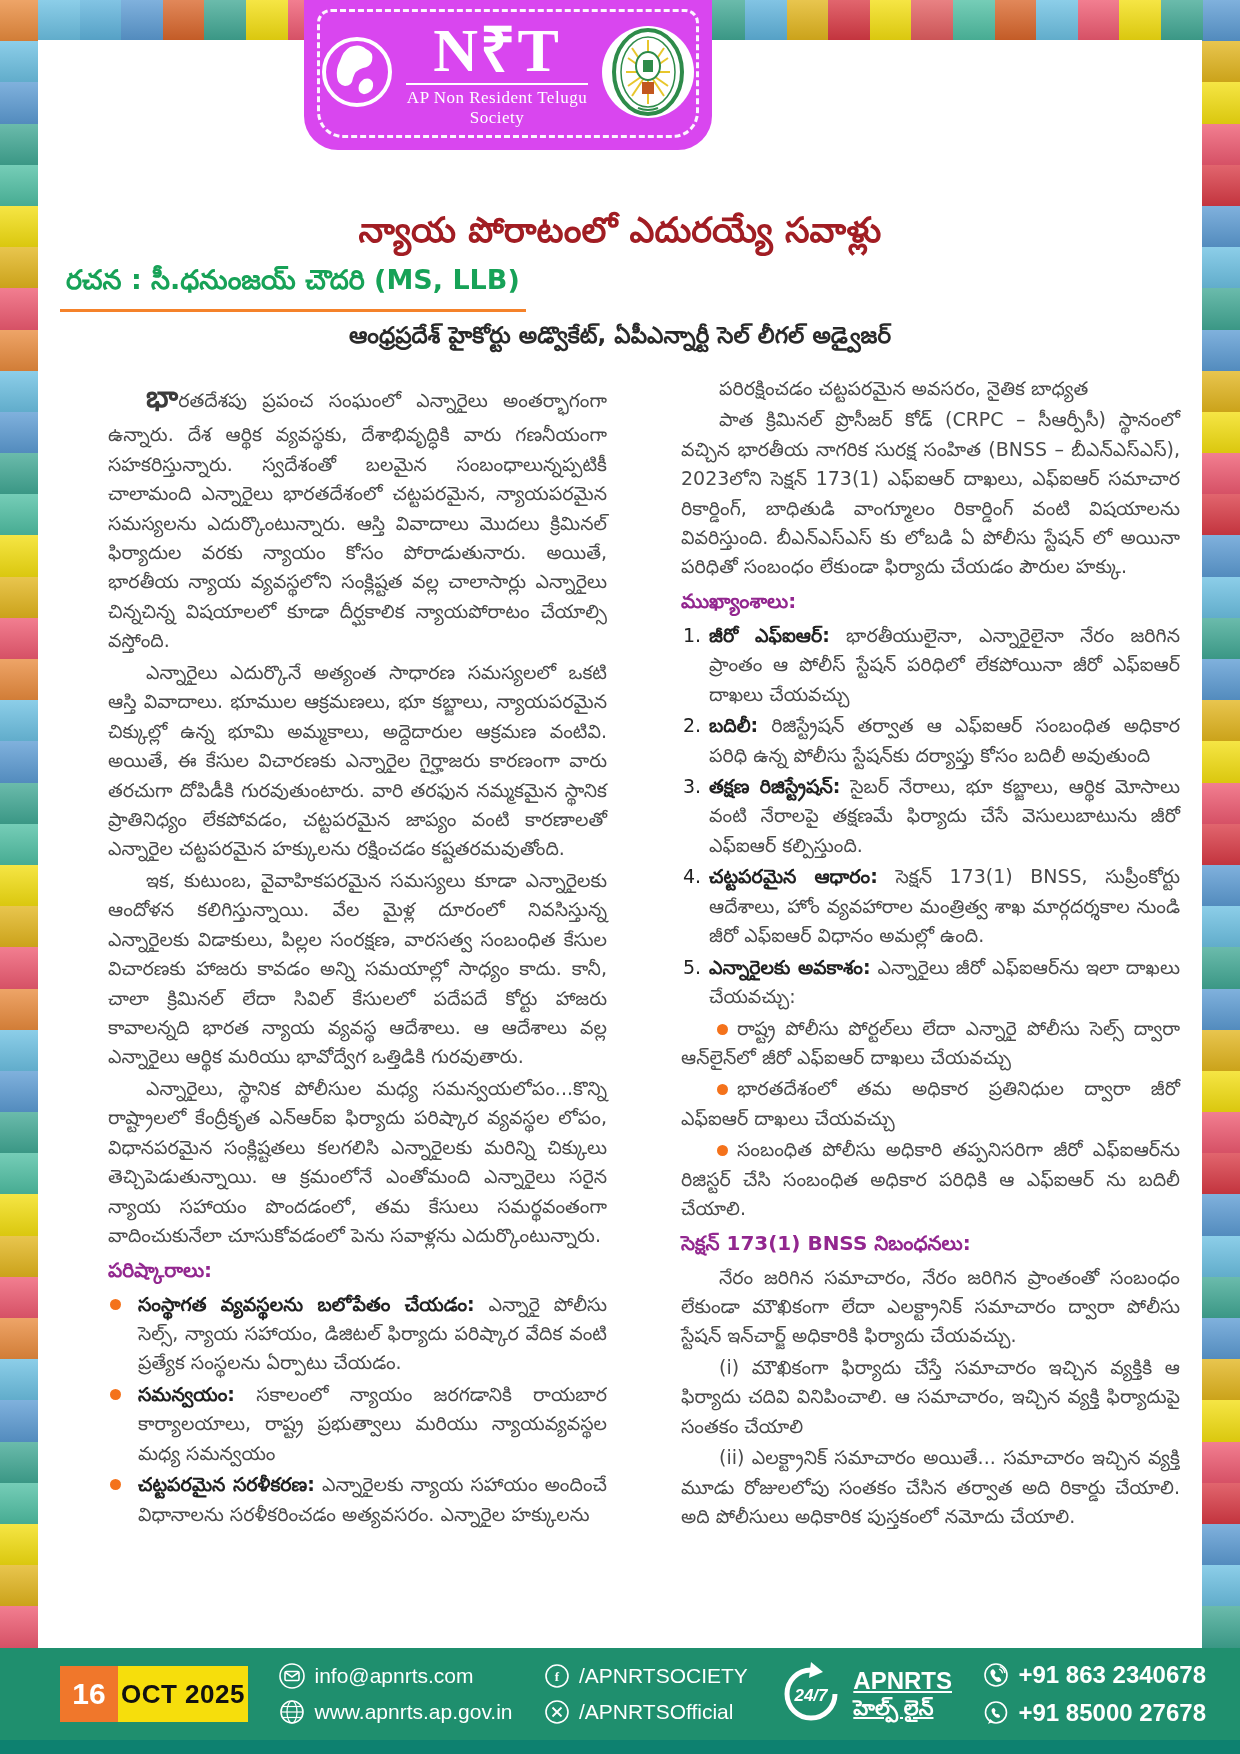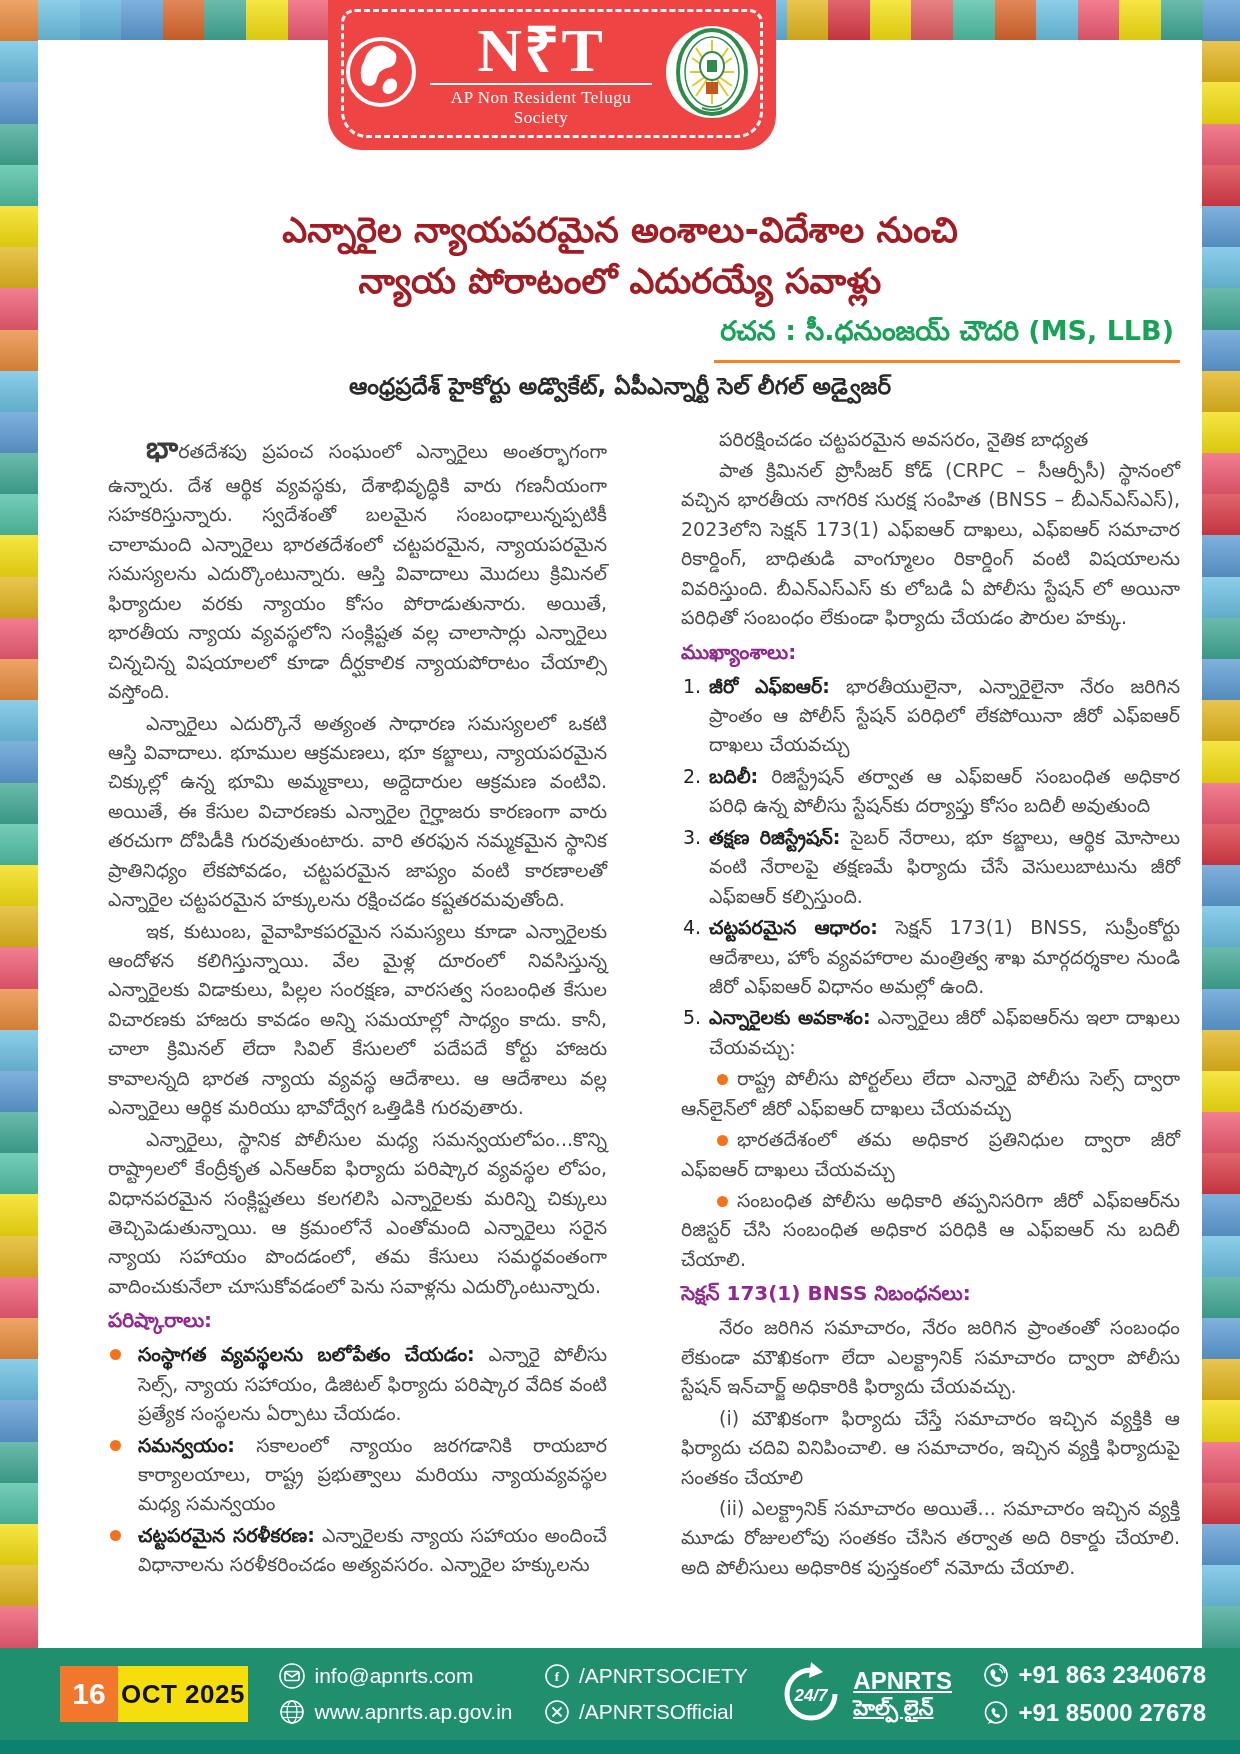--- a/index.html
+++ b/index.html
@@ -11,32 +11,32 @@
   .tiles-right{right:0;top:0;bottom:0;width:38px;flex-direction:column;}
   .tiles-top{left:38px;right:38px;top:0;height:40px;flex-direction:row;}
   .tiles-left .tile,.tiles-right .tile{flex:0 0 41.2px;width:100%;
       background-image:linear-gradient(rgba(255,255,255,.22),rgba(0,0,0,.10));}
   .tiles-top .tile{flex:0 0 41.6px;height:100%;
       background-image:linear-gradient(rgba(255,255,255,.22),rgba(0,0,0,.10));}
   
   .content{position:absolute;left:38px;right:38px;top:40px;bottom:106px;background:#fff;
            z-index:2;padding:165px 22px 0 22px;box-sizing:border-box;}
   
-  .banner{position:absolute;left:328px;top:0;width:448px;height:150px;background:#ef4444;
+  .banner{position:absolute;left:304px;top:0;width:408px;height:150px;background:#d946ef;
           border-radius:0 0 34px 34px;z-index:4;}
   .banner-inner{position:absolute;left:13px;right:13px;top:9px;bottom:12px;
           border:3px dashed rgba(255,255,255,.95);border-radius:14px 14px 26px 26px;
           display:flex;align-items:center;justify-content:center;gap:12px;}
   .nrt-block{color:#fff;text-align:center;font-family:"Liberation Serif",serif;}
   .nrt-word{font-size:62px;line-height:1;font-weight:bold;letter-spacing:2px;}
   .nrt-rule{height:2px;background:#fff;margin:2px 0 3px 0;}
   .nrt-sub{font-size:17px;letter-spacing:.5px;}
   
   .title-line{color:#A11D23;font-weight:bold;text-align:center;font-size:35px;line-height:1.45;}
-  .byline-wrap{text-align:right;margin-top:8px;}
+  .byline-wrap{text-align:left;margin-top:8px;}
   .byline{display:inline-block;color:#17A257;font-weight:bold;font-size:27px;
           border-bottom:3px solid #F5822A;padding:0 6px 7px 6px;}
   .byline-role{text-align:center;color:#2b2b2b;font-weight:bold;font-size:23px;margin-top:10px;}
   
   .columns{display:flex;gap:26px;margin-top:20px;color:#4a4a4a;font-size:19px;line-height:1.55;}
   .col{flex:1 1 0;text-align:justify;margin-left:48px;}
   .para{margin:0 0 2px 0;text-indent:38px;}
   .dropcap{font-size:30px;font-weight:bold;color:#3c3c3c;}
   .sec-head{color:#92278F;font-weight:bold;font-size:20px;margin:4px 0 4px 0;text-indent:0;}
   .bullet-item{position:relative;padding-left:30px;margin:2px 0;}
@@ -226,21 +226,20 @@
           <rect x="43" y="36" width="10" height="12" fill="#2E8B4A"></rect>
           <path d="M42 58 h12 v12 h-12z" fill="#C2571F"></path>
           <path d="M38 84 q10 4 20 0" fill="none" stroke="#2E8B4A" stroke-width="2"></path>
         </svg>
       </span>
     </div>
   </div>
 
   <div class="content">
 
-    <div class="title-line">ఎన్నారైల న్యాయపరమైన అంశాలు-విదేశాల నుంచి</div>
     <div class="title-line">న్యాయ పోరాటంలో ఎదురయ్యే సవాళ్లు</div>
     <div class="byline-wrap">
       <span class="byline">రచన : సీ.ధనుంజయ్ చౌదరి (MS, LLB)</span>
     </div>
     <div class="byline-role">ఆంధ్రప్రదేశ్ హైకోర్టు అడ్వొకేట్, ఏపీఎన్నార్టీ సెల్ లీగల్ అడ్వైజర్</div>
 
     <div class="columns">
 
       <div class="col">
         <p class="para"><span class="dropcap">భా</span><span>రతదేశపు ప్రపంచ సంఘంలో ఎన్నారైలు అంతర్భాగంగా ఉన్నారు. దేశ ఆర్థిక వ్యవస్థకు, దేశాభివృద్ధికి వారు గణనీయంగా సహకరిస్తున్నారు. స్వదేశంతో బలమైన సంబంధాలున్నప్పటికీ చాలామంది ఎన్నారైలు భారతదేశంలో చట్టపరమైన, న్యాయపరమైన సమస్యలను ఎదుర్కొంటున్నారు. ఆస్తి వివాదాలు మొదలు క్రిమినల్ ఫిర్యాదుల వరకు న్యాయం కోసం పోరాడుతునారు. అయితే, భారతీయ న్యాయ వ్యవస్థలోని సంక్లిష్టత వల్ల చాలాసార్లు ఎన్నారైలు చిన్నచిన్న విషయాలలో కూడా దీర్ఘకాలిక న్యాయపోరాటం చేయాల్సి వస్తోంది.</span></p>

